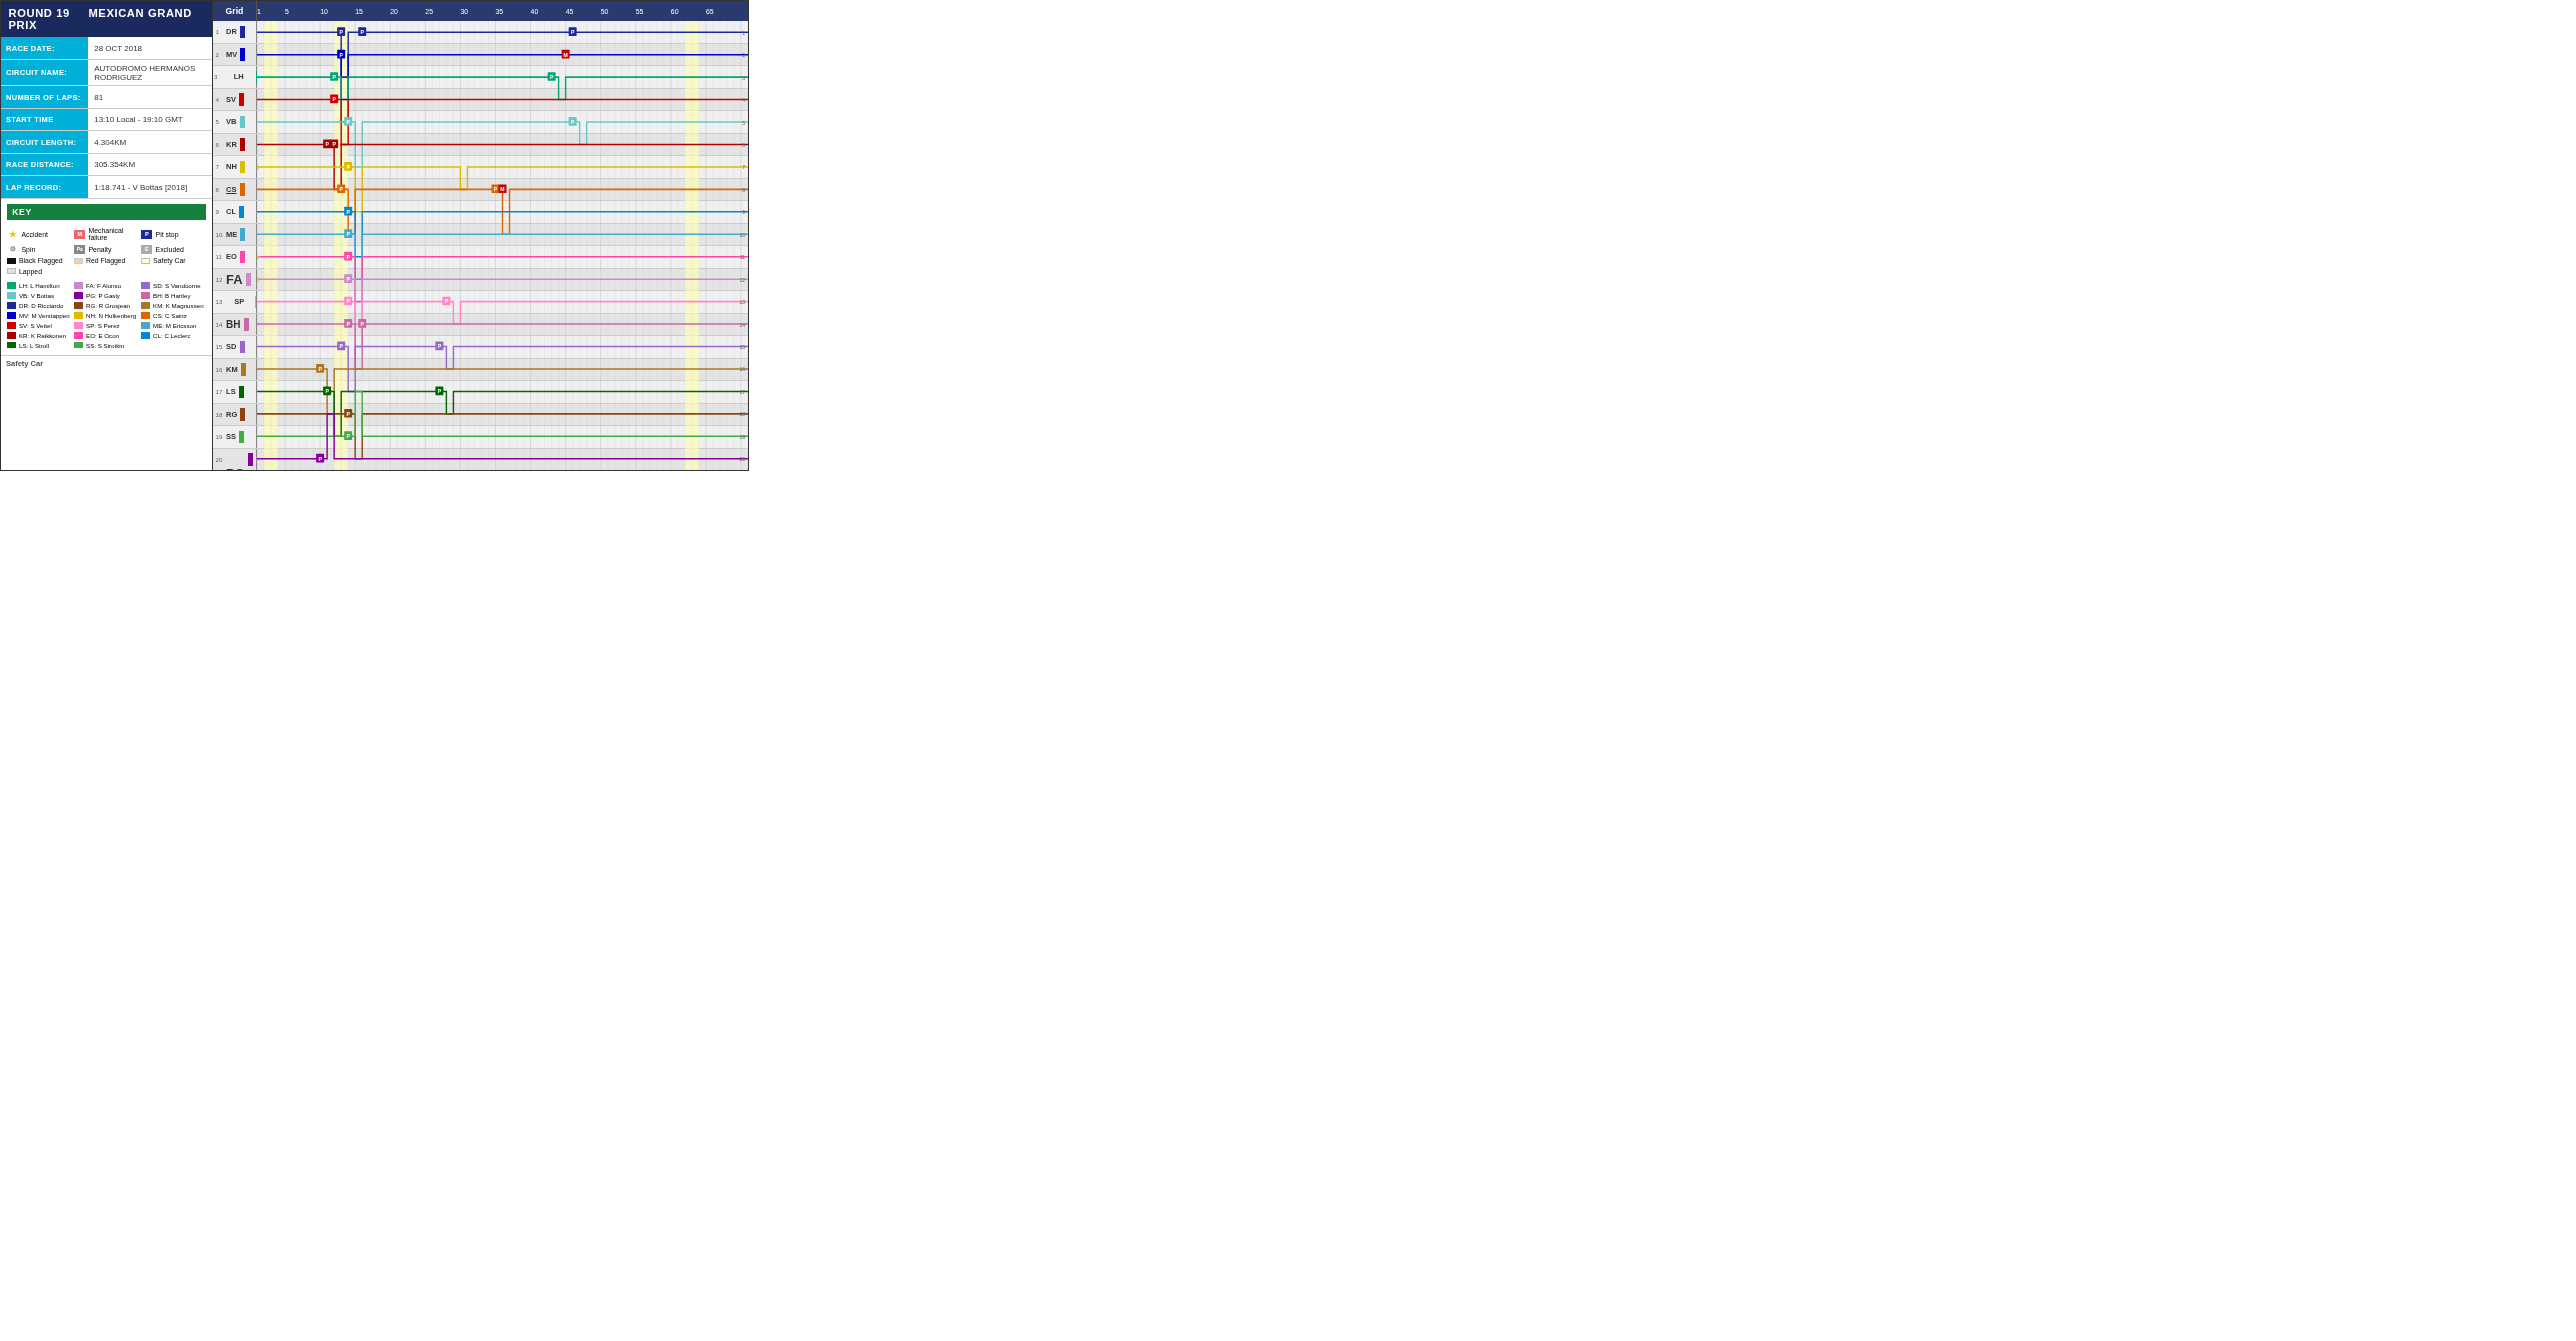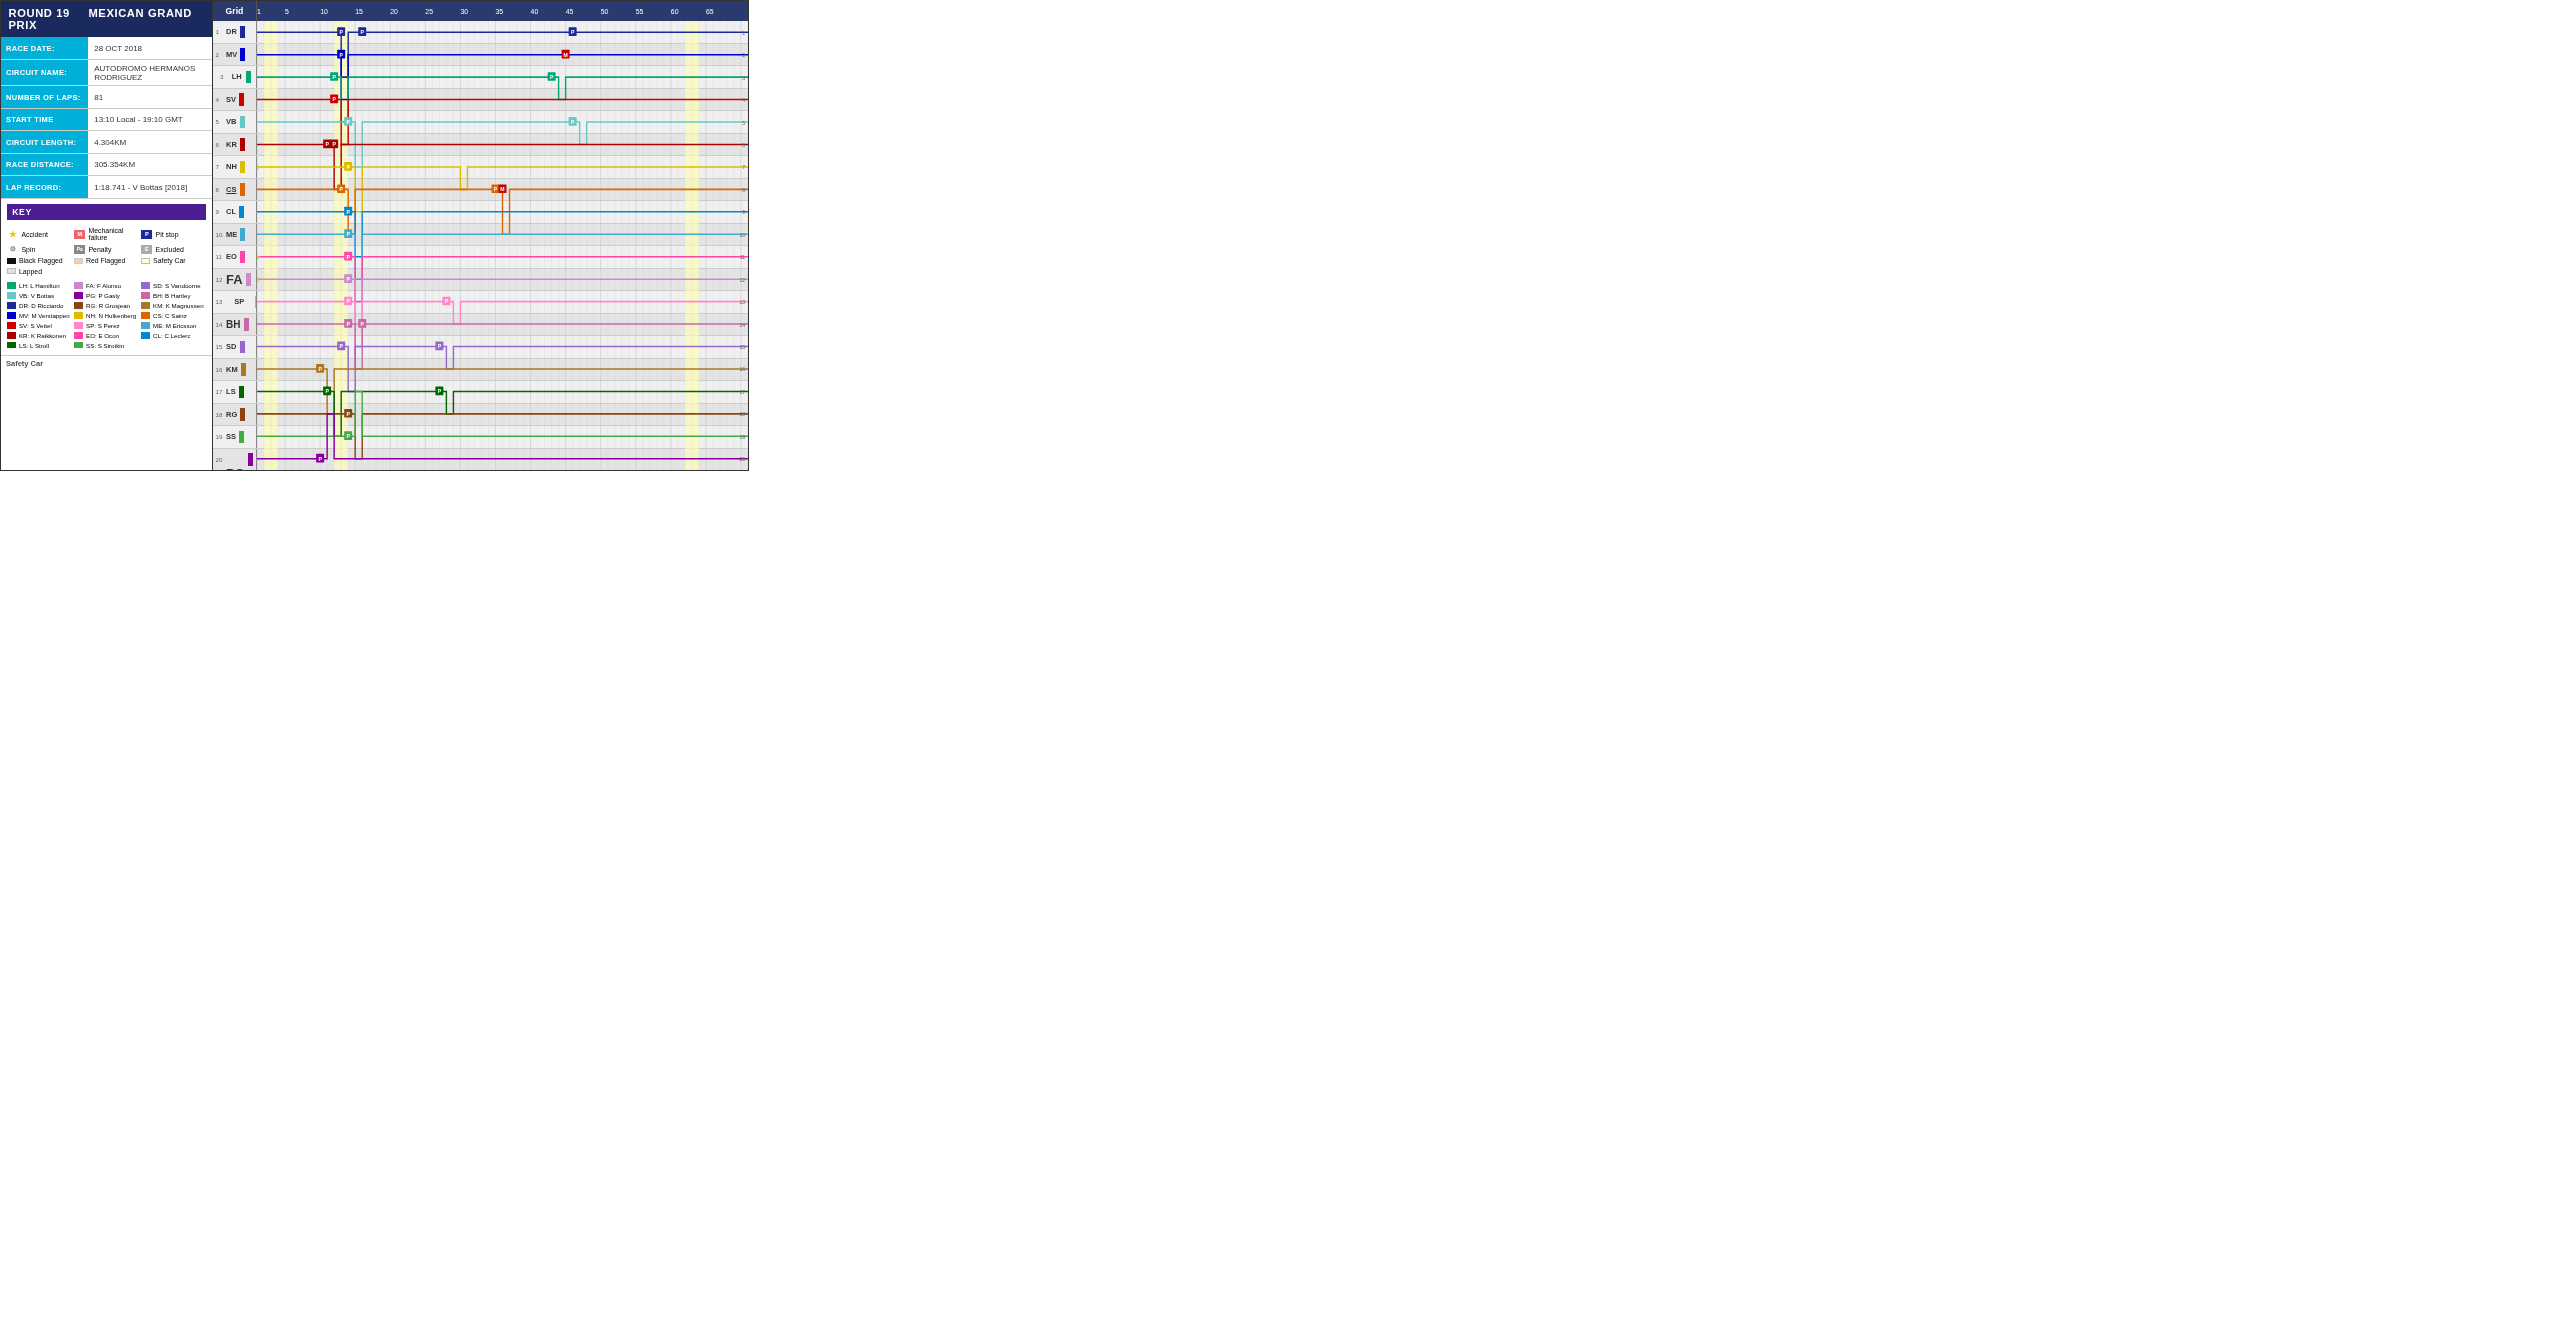--- a/index.html
+++ b/index.html
@@ -53,21 +53,21 @@
       padding: 3.7px 6.2px;
       font-size: 8px;
       color: #333;
     }
     
     .key-section {
       padding: 5px 6.2px;
     }
     
     .key-header {
-      background: #4c1d95;
+      background: #15803d;
       color: #fff;
       font-weight: bold;
       font-size: 8.7px;
       padding: 3.1px 5px;
       margin-bottom: 6.2px;
       letter-spacing: 0.6px;
     }
     
     .key-item {
       display: flex;
@@ -355,21 +355,21 @@
           </div>
           <div style="display: flex; height: 22.5px; border-bottom: 0.6px solid rgb(204, 204, 204); background: rgb(228, 228, 228);">
             <div style="width: 44px; min-width: 44px; display: flex; align-items: center; padding-left: 2.5px; border-right: 1.2px solid rgb(136, 136, 136); gap: 1.9px; height: 100%;">
               <span style="font-size: 6.2px; color: rgb(102, 102, 102); min-width: 8.7px;">2</span>
               <span style="font-size: 7.5px; font-weight: bold; color: rgb(51, 51, 51);">MV</span>
               <div style="width: 5px; height: 12.5px; background: rgb(0, 0, 204); margin-left: 1.2px;"></div>
             </div>
             <div style="flex: 1 1 0%; position: relative; height: 22.5px;"></div>
           </div>
           <div style="display: flex; height: 22.5px; border-bottom: 0.6px solid rgb(204, 204, 204); background: rgb(240, 240, 240);">
-            <div style="width: 44px; min-width: 44px; display: flex; align-items: center; padding-left: 7px; border-right: 1.2px solid rgb(136, 136, 136); gap: 3px; height: 100%;">
+            <div style="width: 44px; min-width: 44px; display: flex; align-items: center; padding-left: 1px; border-right: 1.2px solid rgb(136, 136, 136); gap: 11px; height: 100%;">
               <span style="font-size: 6.2px; color: rgb(102, 102, 102); min-width: 8.7px;">3</span>
               <span style="font-size: 7.5px; font-weight: bold; color: rgb(51, 51, 51);">LH</span>
               <div style="width: 5px; height: 12.5px; background: rgb(0, 168, 120); margin-left: 1.2px;"></div>
             </div>
             <div style="flex: 1 1 0%; position: relative; height: 22.5px;"></div>
           </div>
           <div style="display: flex; height: 22.5px; border-bottom: 0.6px solid rgb(204, 204, 204); background: rgb(228, 228, 228);">
             <div style="width: 44px; min-width: 44px; display: flex; align-items: center; padding-left: 2.5px; border-right: 1.2px solid rgb(136, 136, 136); gap: 1.9px; height: 100%;">
               <span style="font-size: 6.2px; color: rgb(102, 102, 102); min-width: 8.7px;">4</span>
               <span style="font-size: 7.5px; font-weight: bold; color: rgb(51, 51, 51);">SV</span>

